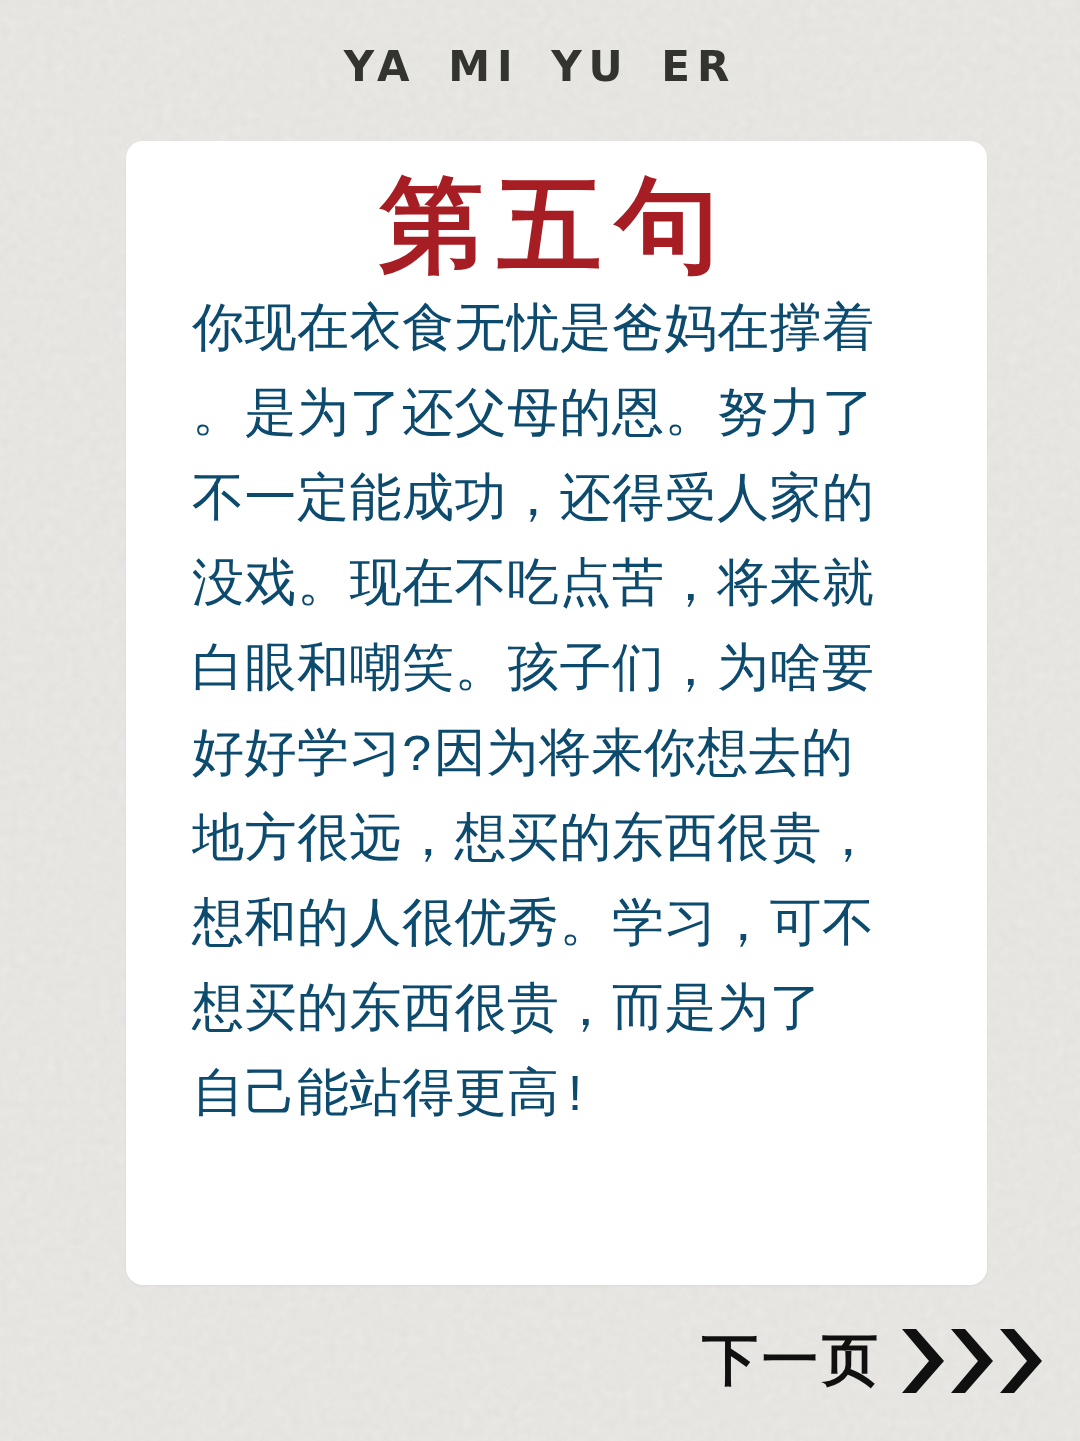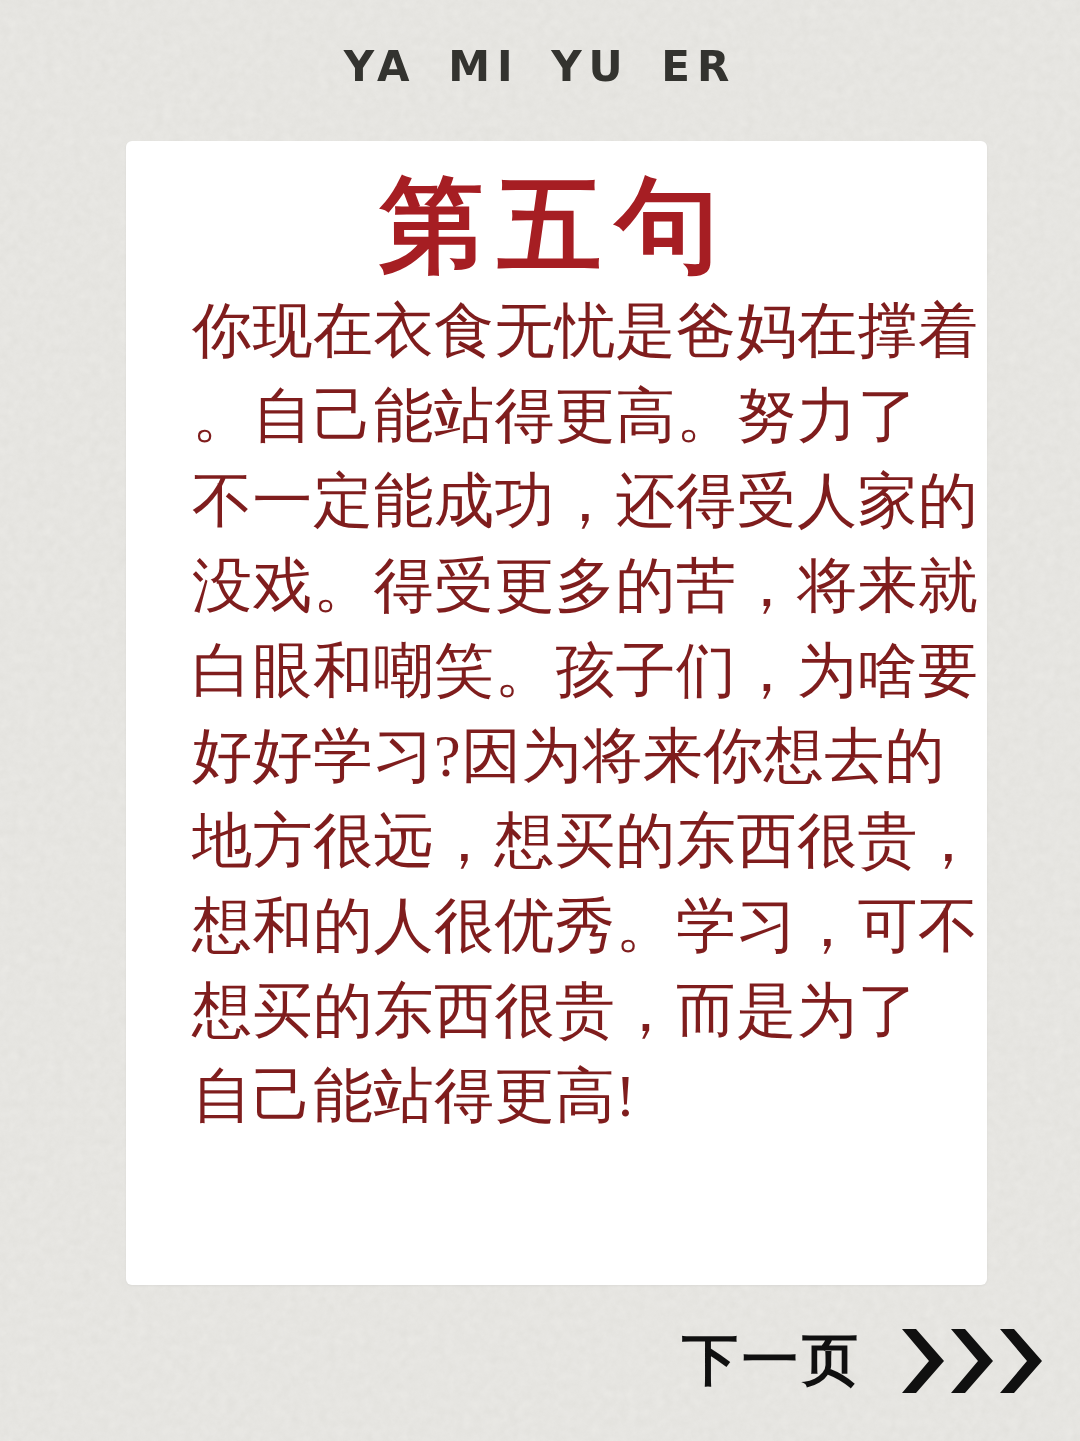--- a/index.html
+++ b/index.html
@@ -36,21 +36,21 @@
     z-index: 2;
   }
 
   .card {
     position: absolute;
     left: 126px;
     top: 141px;
     width: 861px;
     height: 1144px;
     background: #ffffff;
-    border-radius: 6px;
+    border-radius: 17px;
     z-index: 1;
     box-shadow: 0 1px 3px rgba(0,0,0,0.05);
   }
 
   .card-title {
     margin: 0;
     position: absolute;
     top: 24px;
     left: 0;
     width: 100%;
@@ -66,34 +66,34 @@
   .quote-body {
     position: absolute;
     left: 66px;
     top: 148px;
     width: 740px;
   }
 
   .quote-line {
     height: 85px;
     line-height: 85px;
-    font-family: Liberation Serif, serif;
-    font-size: 60px;
-    color: #7f1d1d;
+    font-family: Liberation Mono, monospace;
+    font-size: 52px;
+    color: #0c4a6e;
     white-space: nowrap;
     letter-spacing: 0.5px;
   }
 
   .next-page {
     position: absolute;
     right: 38px;
     bottom: 42px;
     display: flex;
     align-items: center;
-    gap: 40px;
+    gap: 20px;
     z-index: 2;
     cursor: pointer;
   }
 
   .next-label {
     font-family: "DejaVu Sans", sans-serif;
     font-weight: 900;
     font-size: 56px;
     letter-spacing: 4px;
     color: #101010;
@@ -120,23 +120,23 @@
     <rect width="1080" height="1441" filter="url(#paperNoise)" opacity="0.45"></rect>
   </svg>
 
   <div class="brand">YA MI YU ER</div>
 
   <div class="card">
     <h1 class="card-title">第五句</h1>
 
     <div class="quote-body">
       <div class="quote-line">你现在衣食无忧是爸妈在撑着</div>
-      <div class="quote-line">。自己能站得更高。努力了</div>
+      <div class="quote-line">。是为了还父母的恩。努力了</div>
       <div class="quote-line">不一定能成功，还得受人家的</div>
-      <div class="quote-line">没戏。得受更多的苦，将来就</div>
+      <div class="quote-line">没戏。现在不吃点苦，将来就</div>
       <div class="quote-line">白眼和嘲笑。孩子们，为啥要</div>
       <div class="quote-line">好好学习?因为将来你想去的</div>
       <div class="quote-line">地方很远，想买的东西很贵，</div>
       <div class="quote-line">想和的人很优秀。学习，可不</div>
       <div class="quote-line">想买的东西很贵，而是为了</div>
       <div class="quote-line">自己能站得更高!</div>
     </div>
   </div>
 
   <div class="next-page">

